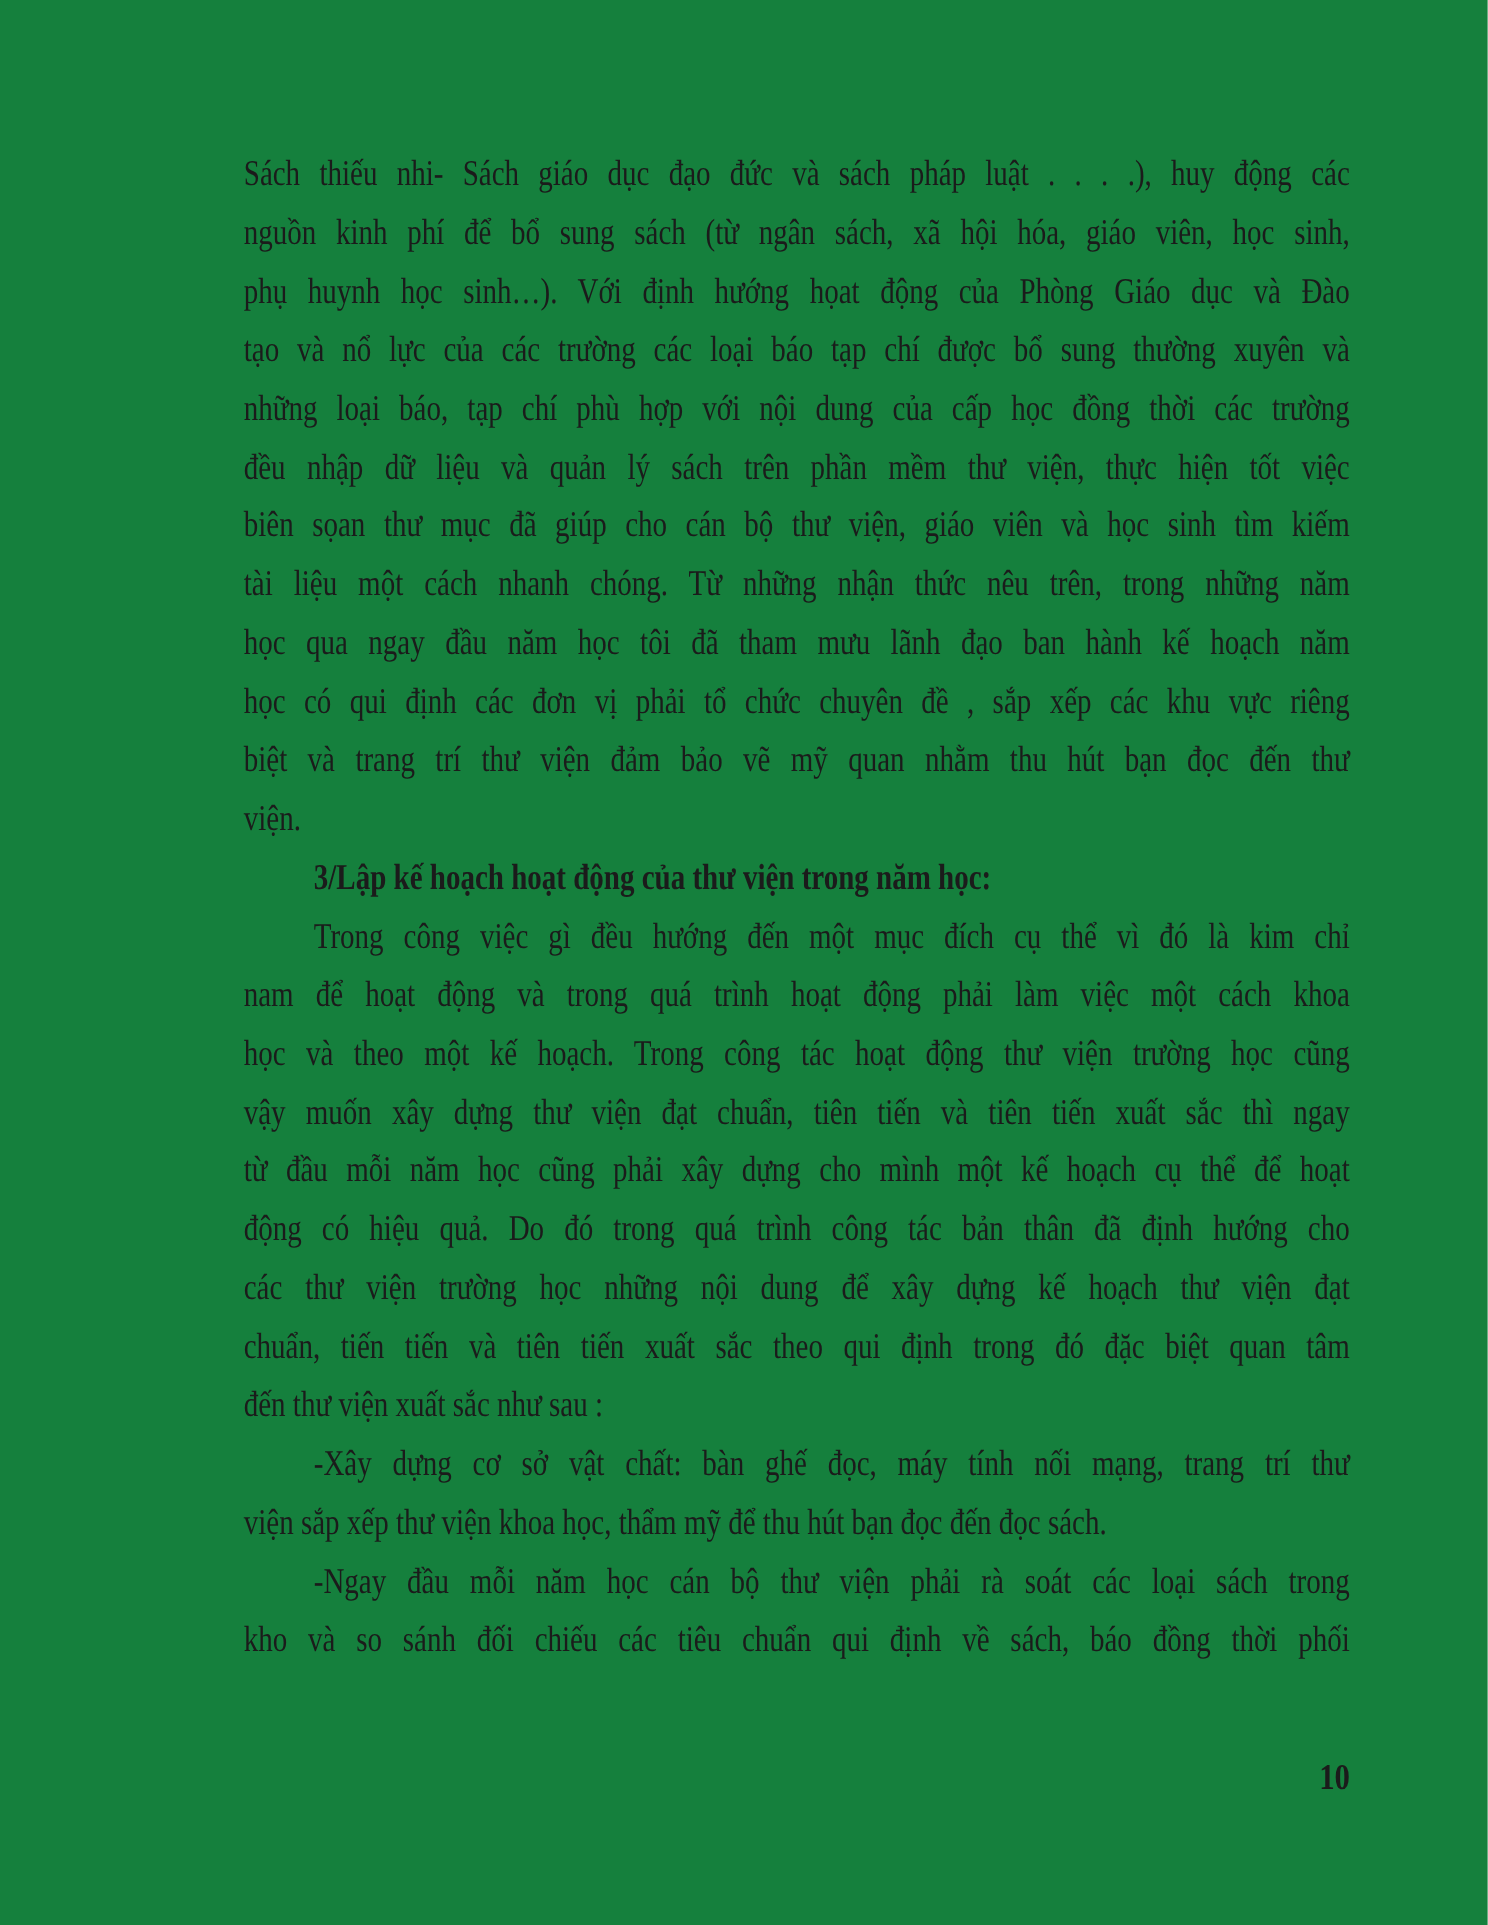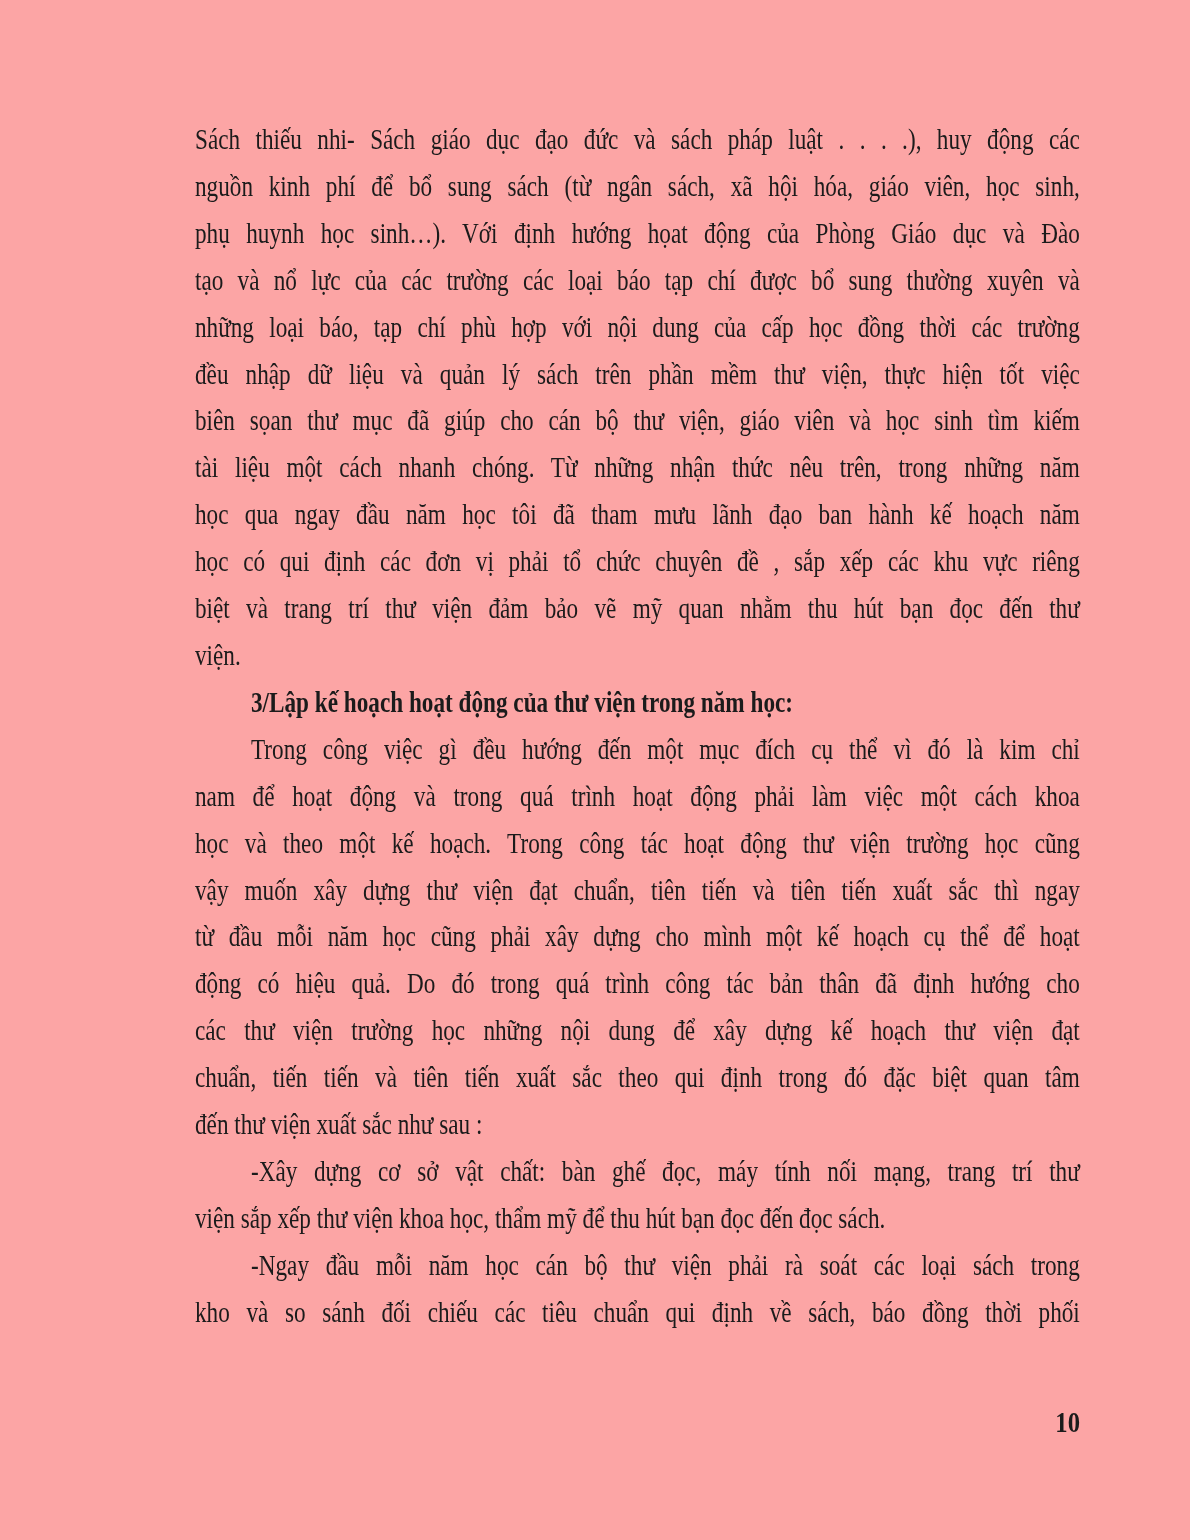--- a/index.html
+++ b/index.html
@@ -3,21 +3,21 @@
 <meta charset="utf-8">
 <style>
   html, body { margin: 0; padding: 0; }
   body {
     width: 1190px; height: 1540px;
     background: #ffffff;
     position: relative;
     overflow: hidden;
     font-family: "Liberation Serif", serif;
   }
-  .page { position: absolute; inset: 0; background: #fca5a5; }
+  .page { position: absolute; inset: 0; background: #15803d; }
   .text-block {
     position: absolute;
     left: 195px; top: 116px;
     width: 1106px;                 
     transform: scaleX(0.8);        
     transform-origin: 0 0;
     font-size: 29px;
     line-height: 46.9px;
     color: #1b1b1b;
     text-rendering: optimizeLegibility;

